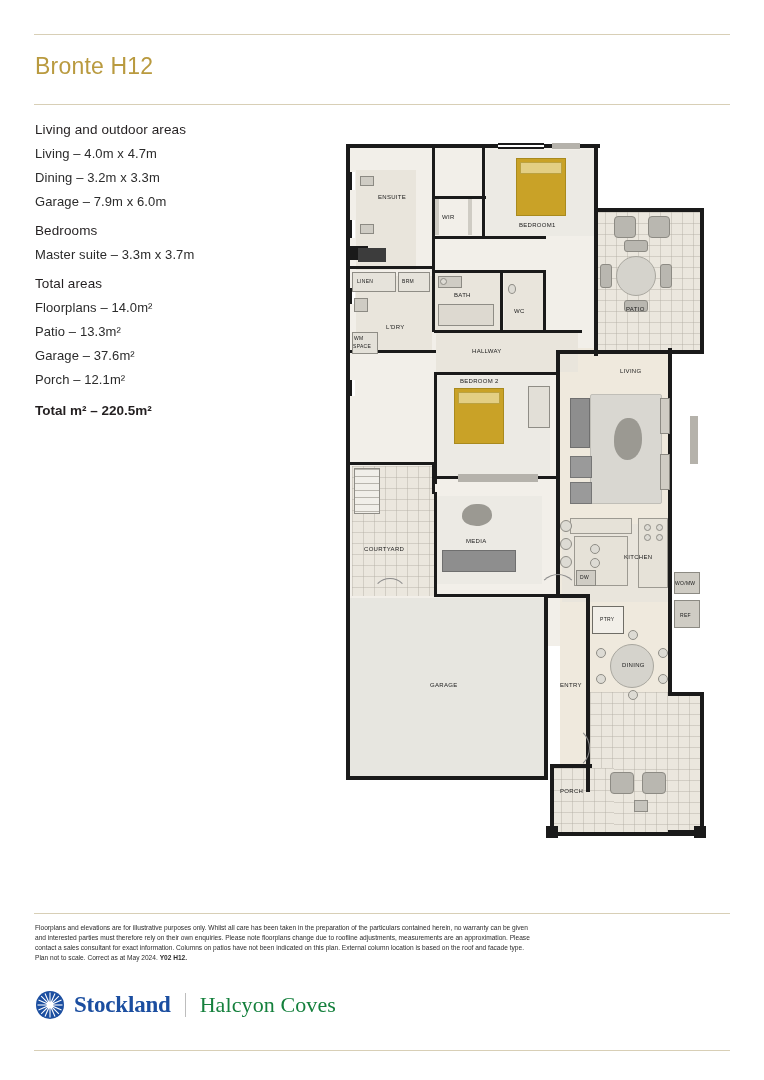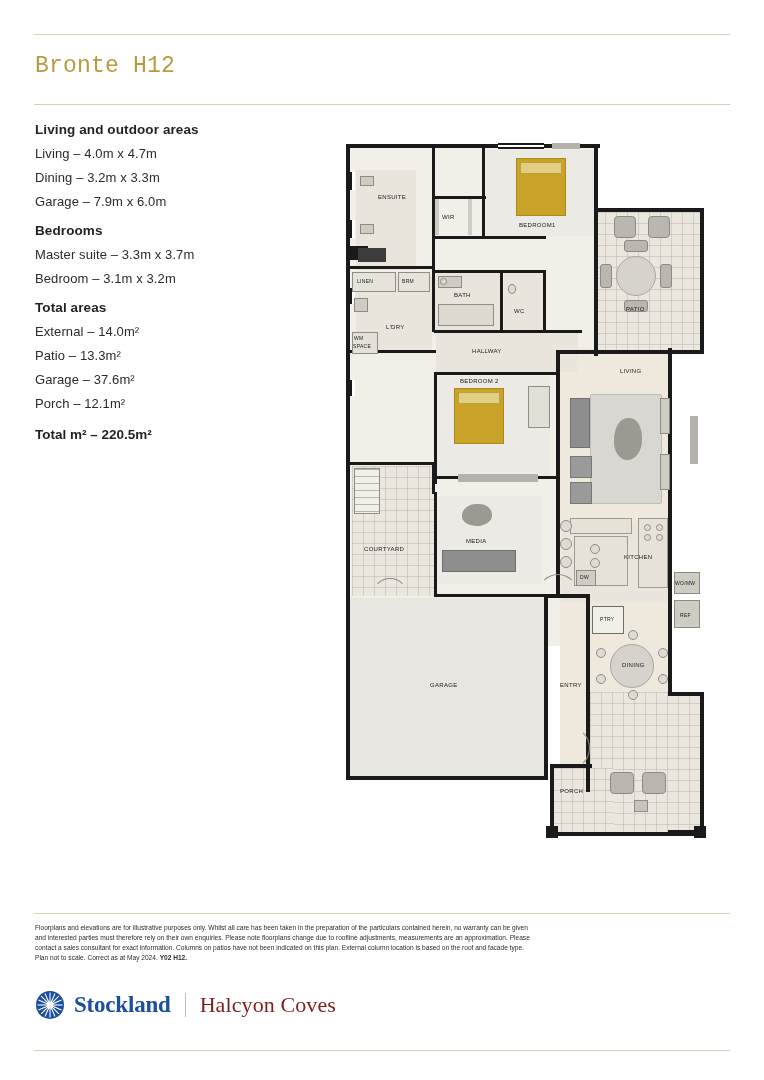--- a/index.html
+++ b/index.html
@@ -34,36 +34,36 @@
     background: #d8cfb6;
   }
   .rule-bottom {
     position: absolute;
     left: 34px; top: 1050px; width: 696px; height: 1px;
     background: #d8cfb6;
   }
   .plan-title {
     position: absolute;
     left: 35px; top: 53px;
-    font-family: Liberation Mono, monospace;
+    font-family: Liberation Sans, sans-serif;
     font-size: 23px;
     color: #b99a3f;
     letter-spacing: 0.2px;
   }
 
   
   .specs {
     position: absolute;
     left: 35px; top: 122px;
     width: 280px;
   }
   .spec-group { margin-bottom: 14px; }
   .spec-head {
     font-size: 13.5px;
-    font-weight: bold;
+    font-weight: normal;
     color: #231f20;
     margin-bottom: 9px;
     letter-spacing: 0.1px;
   }
   .spec-line {
     font-size: 13px;
     color: #2b2b2b;
     margin-bottom: 9px;
     letter-spacing: 0.1px;
   }
@@ -175,21 +175,21 @@
     color: #1b4ea0;
     letter-spacing: -0.2px;
   }
   .brand-div {
     width: 1px; height: 24px; background: #bdbdbd;
     margin: 0 14px;
   }
   .brand-sub {
     font-family: "Liberation Serif", serif;
     font-size: 22px;
-    color: #7f1d1d;
+    color: #15803d;
     letter-spacing: 0.1px;
   }
 </style>
 </head>
 <body>
 
 <div class="page">
 
   <div class="rule-top"></div>
   <div class="plan-title">Bronte H12</div>
@@ -200,26 +200,25 @@
     <div class="spec-group">
       <div class="spec-head">Living and outdoor areas</div>
       <div class="spec-line">Living – 4.0m x 4.7m</div>
       <div class="spec-line">Dining – 3.2m x 3.3m</div>
       <div class="spec-line">Garage – 7.9m x 6.0m</div>
     </div>
 
     <div class="spec-group">
       <div class="spec-head">Bedrooms</div>
       <div class="spec-line">Master suite – 3.3m x 3.7m</div>
-      <div class="spec-line">Bedroom – 3.1m x 3.2m</div>
     </div>
 
     <div class="spec-group">
       <div class="spec-head">Total areas</div>
-      <div class="spec-line">External – 14.0m²</div>
+      <div class="spec-line">Floorplans – 14.0m²</div>
       <div class="spec-line">Patio – 13.3m²</div>
       <div class="spec-line">Garage – 37.6m²</div>
       <div class="spec-line">Porch – 12.1m²</div>
     </div>
 
     <div class="spec-total">Total m² – 220.5m²</div>
   </div>
 
   <div class="plan">
 

